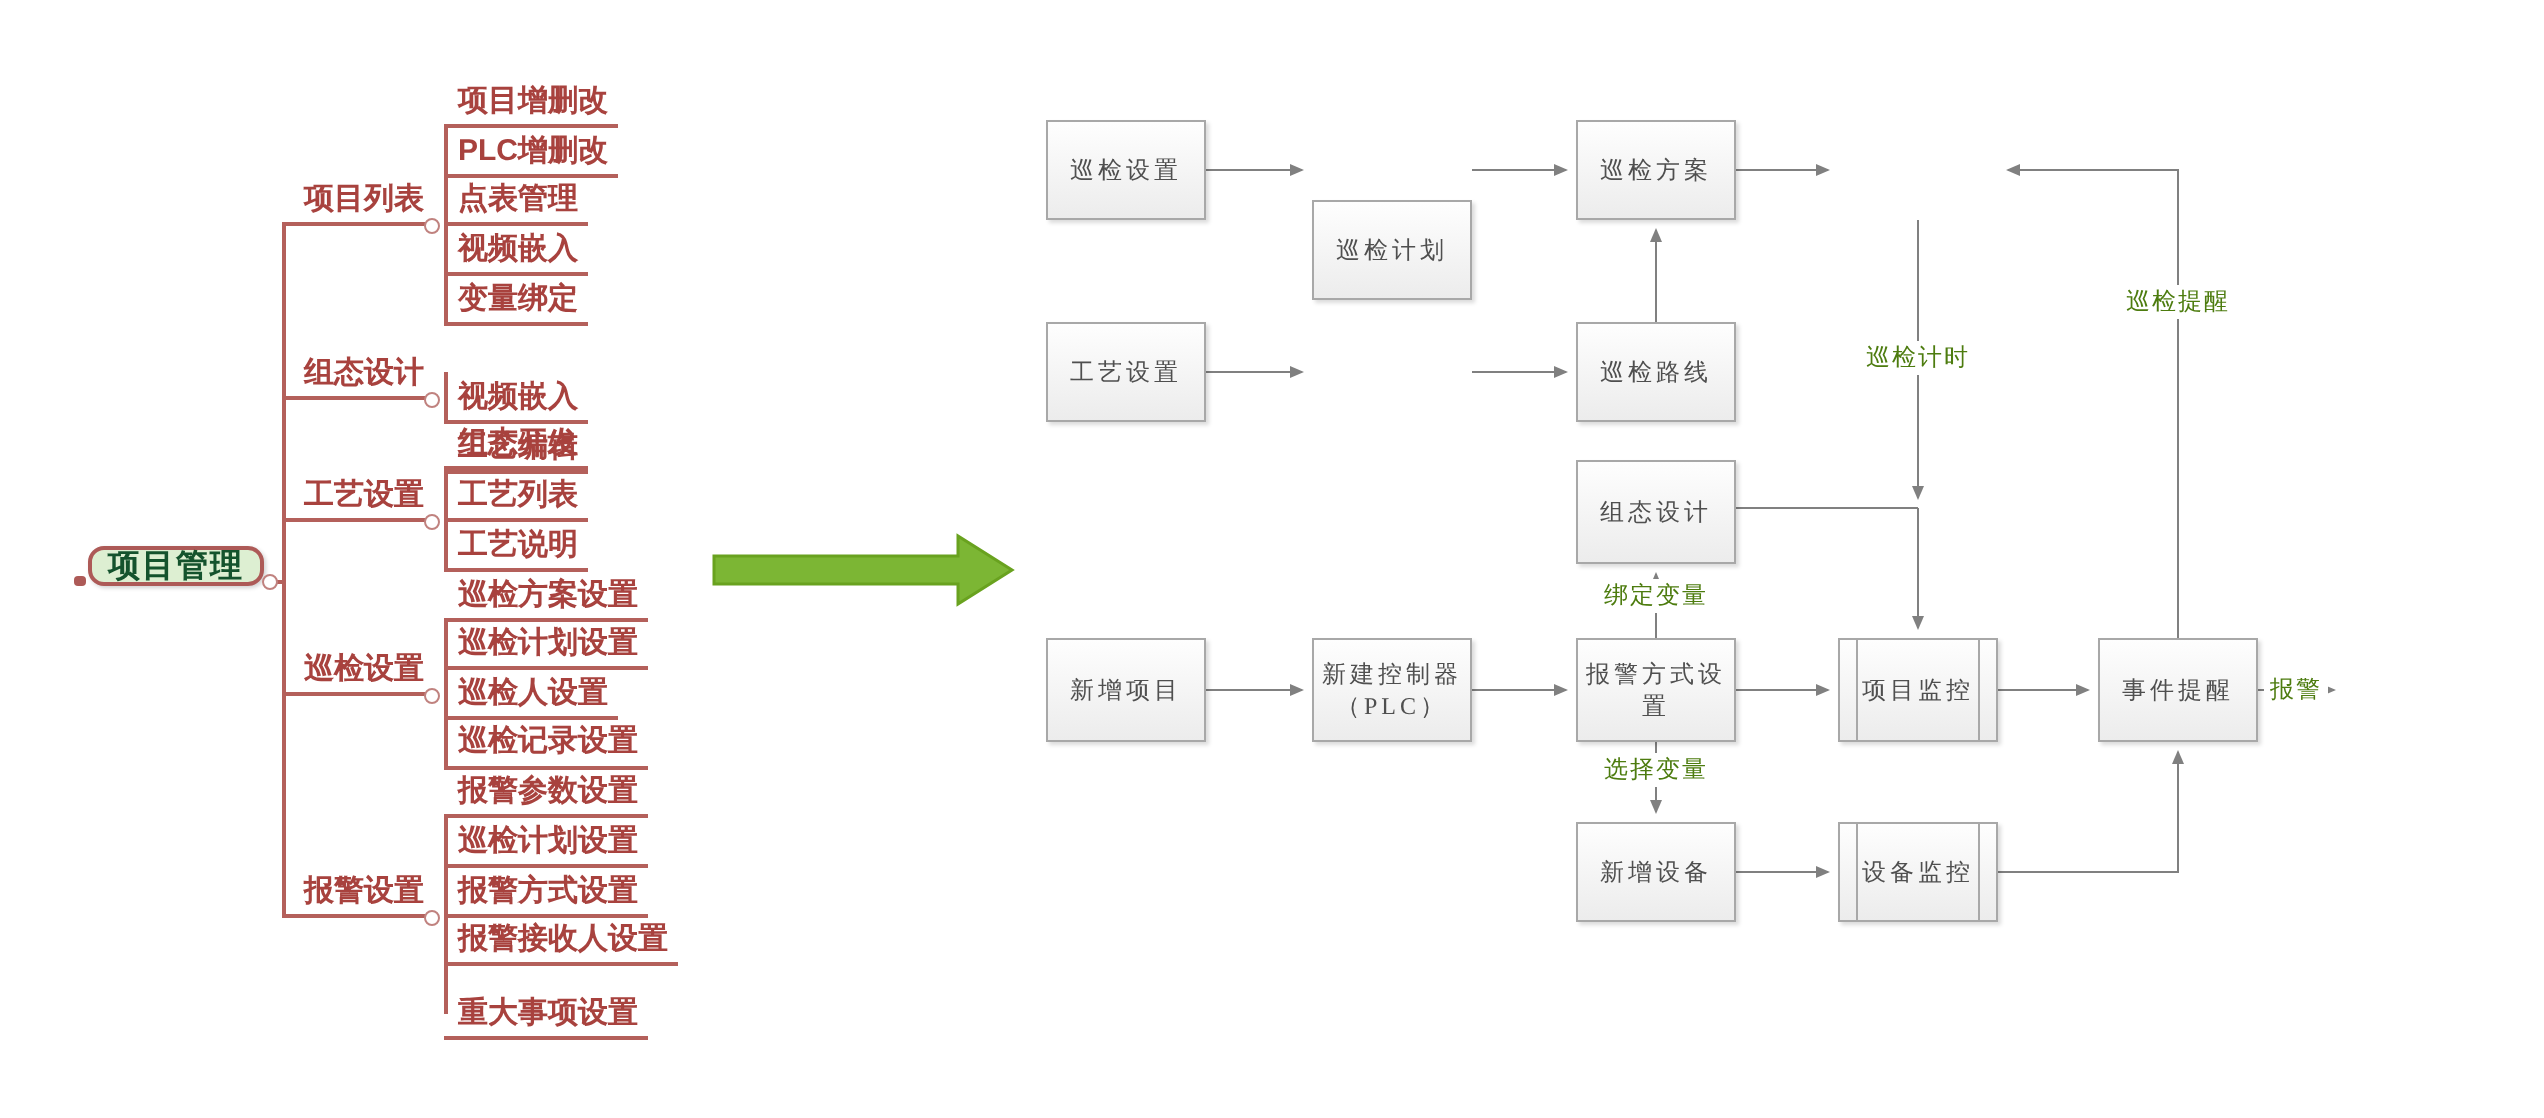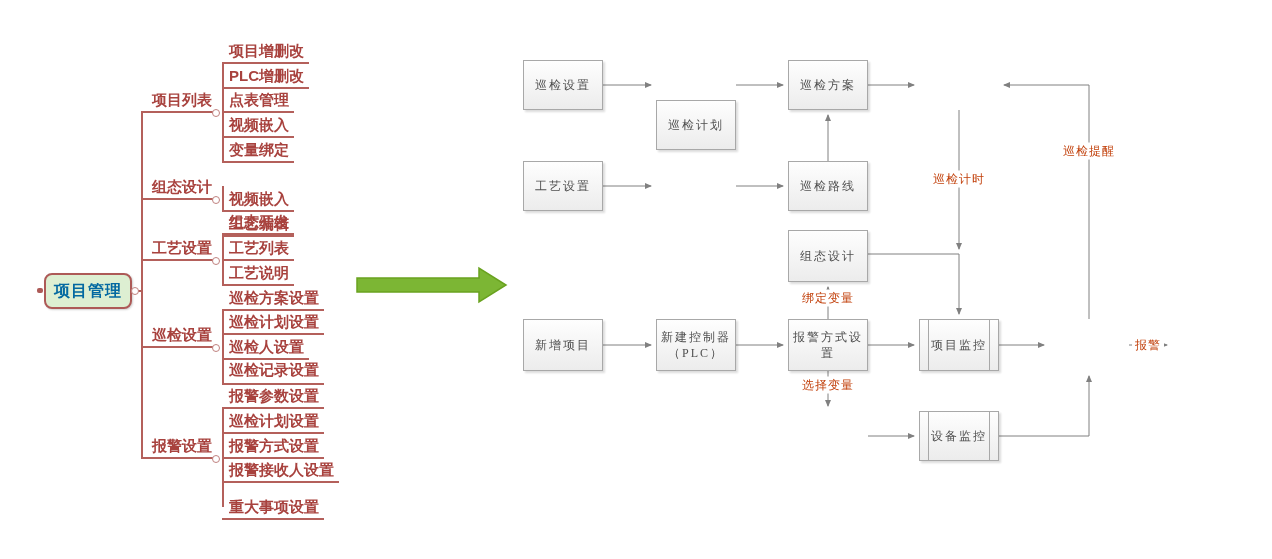--- a/index.html
+++ b/index.html
@@ -1,24 +1,24 @@
 <!DOCTYPE html>
 <html><head>
 <meta charset="utf-8">
 <style>
   html,body{margin:0;padding:0;background:#fff;}
   #stage{position:relative;width:1272px;height:559px;background:#fff;overflow:hidden;
          font-family:"Liberation Sans",sans-serif;}
   #stage svg{position:absolute;left:0;top:0;}
 
   
-  .root{position:absolute;left:44px;top:273px;width:88px;height:36px;box-sizing:border-box;
+  .root{position:absolute;left:44px;top:273px;width:88px;height:20px;box-sizing:border-box;
         background:#ddefd2;border:2px solid #ad5a57;border-radius:8px;
         display:flex;align-items:center;justify-content:center;
-        font-weight:bold;font-size:16px;color:#0369a1;letter-spacing:1px;
+        font-weight:bold;font-size:16px;color:#14532d;letter-spacing:1px;
         box-shadow:1px 1px 2px rgba(0,0,0,.18);}
   .nub{position:absolute;left:37px;top:288px;width:6px;height:5px;background:#ad5a57;border-radius:2px;}
   .mm{position:absolute;height:24px;line-height:22px;box-sizing:border-box;
       border-bottom:2px solid #b4605b;color:#a8423e;white-space:nowrap;
       font-weight:600;font-size:15px;}
   .mm.branch{left:141px;min-width:71px;padding:0 4px 0 11px;}
   .mm.child{left:222px;padding:0 5px 0 7px;}
   .ring{position:absolute;width:8px;height:8px;box-sizing:border-box;border:1.5px solid #c0827f;
         border-radius:50%;background:#fff;}
 
@@ -28,21 +28,21 @@
        box-shadow:1.5px 1.5px 2px rgba(0,0,0,.14);
        display:flex;flex-direction:column;align-items:center;justify-content:center;
        font-family:"Liberation Serif",serif;font-size:12px;letter-spacing:2px;
        color:#4f4f4f;text-align:center;line-height:1.35;}
   .box.h52{height:52px;}
   .pp::before,.pp::after{content:"";position:absolute;top:0;bottom:0;width:0;
        border-left:1px solid #a8a8a8;}
   .pp::before{left:8px;}
   .pp::after{right:8px;}
   .elabel{position:absolute;transform:translate(-50%,-50%);background:#fff;padding:0 3px;
-       font-family:"Liberation Serif",serif;font-size:12px;color:#c2410c;
+       font-family:"Liberation Serif",serif;font-size:12px;color:#4d7c0f;
        letter-spacing:1px;white-space:nowrap;}
 </style>
 </head>
 <body>
 
 <div id="stage">
 
   <svg width="1272" height="559" viewBox="0 0 1272 559">
     <defs>
       <marker id="arw" markerWidth="9" markerHeight="8" refX="6" refY="3" orient="auto">
@@ -134,21 +134,23 @@
 
   <div class="box h52" style="left:788px;top:230px;">组态设计</div>
 
   <div class="box h52" style="left:523px;top:319px;">新增项目</div>
   <div class="box h52" style="left:656px;top:319px;">
     <span>新建控制器</span>
     <span>（PLC）</span>
   </div>
   <div class="box h52" style="left:788px;top:319px;">报警方式设置</div>
   <div class="box h52 pp" style="left:919px;top:319px;">项目监控</div>
+  <div class="box h52" style="left:1049px;top:319px;">事件提醒</div>
 
+  <div class="box" style="left:788px;top:411px;">新增设备</div>
   <div class="box pp" style="left:919px;top:411px;">设备监控</div>
 
   <div class="elabel" style="left:959px;top:179px;">巡检计时</div>
   <div class="elabel" style="left:1089px;top:151px;">巡检提醒</div>
   <div class="elabel" style="left:828px;top:298px;">绑定变量</div>
   <div class="elabel" style="left:828px;top:385px;">选择变量</div>
   <div class="elabel" style="left:1148px;top:345px;">报警</div>
 
 </div>
 

